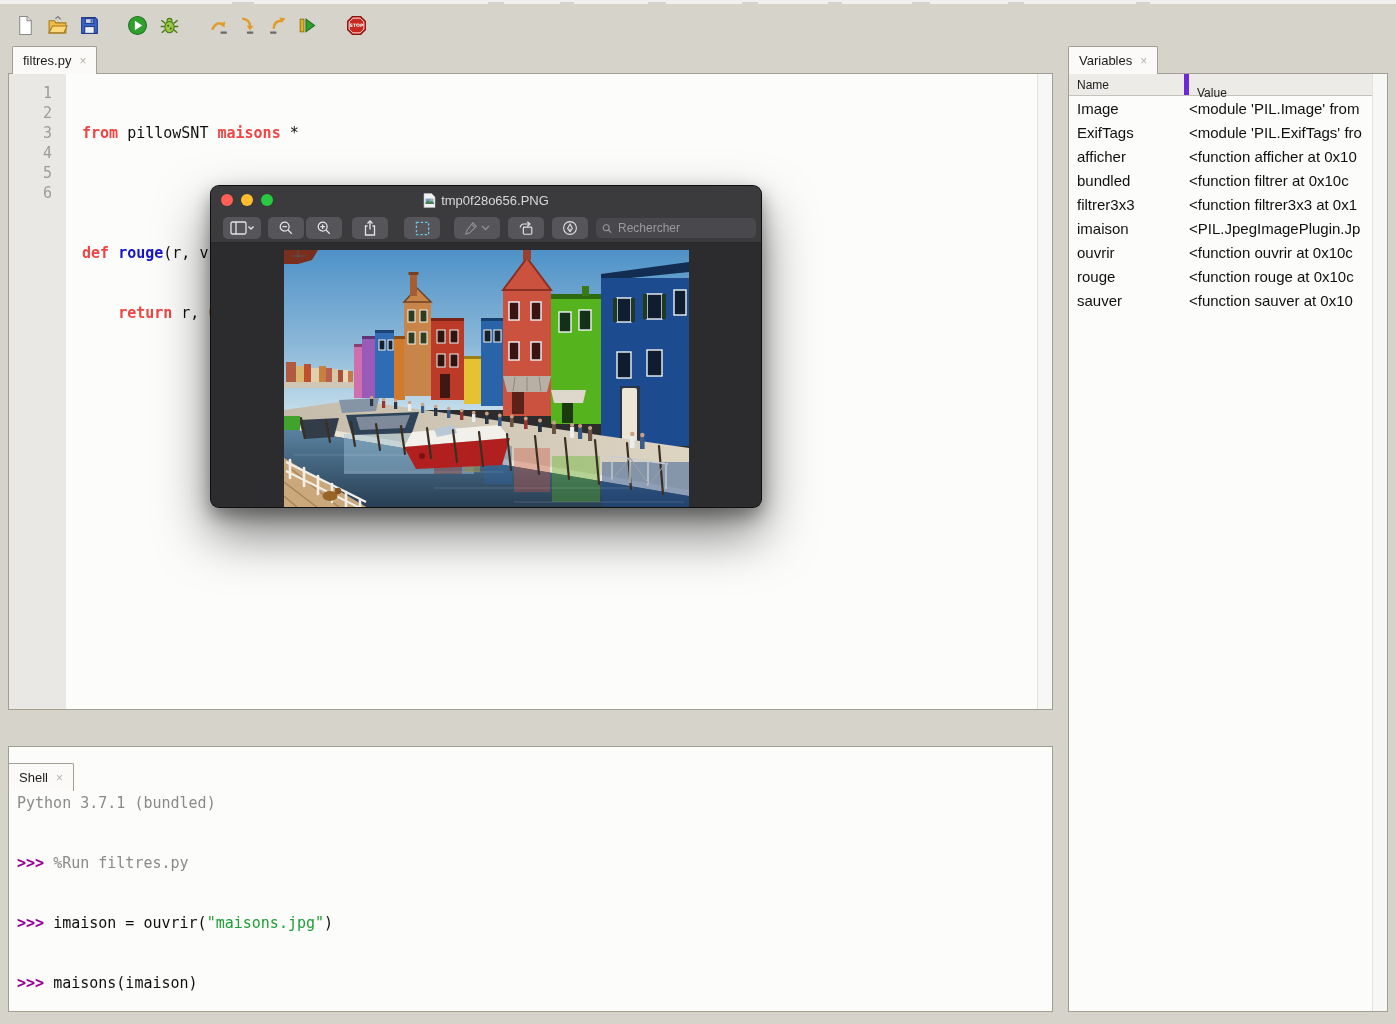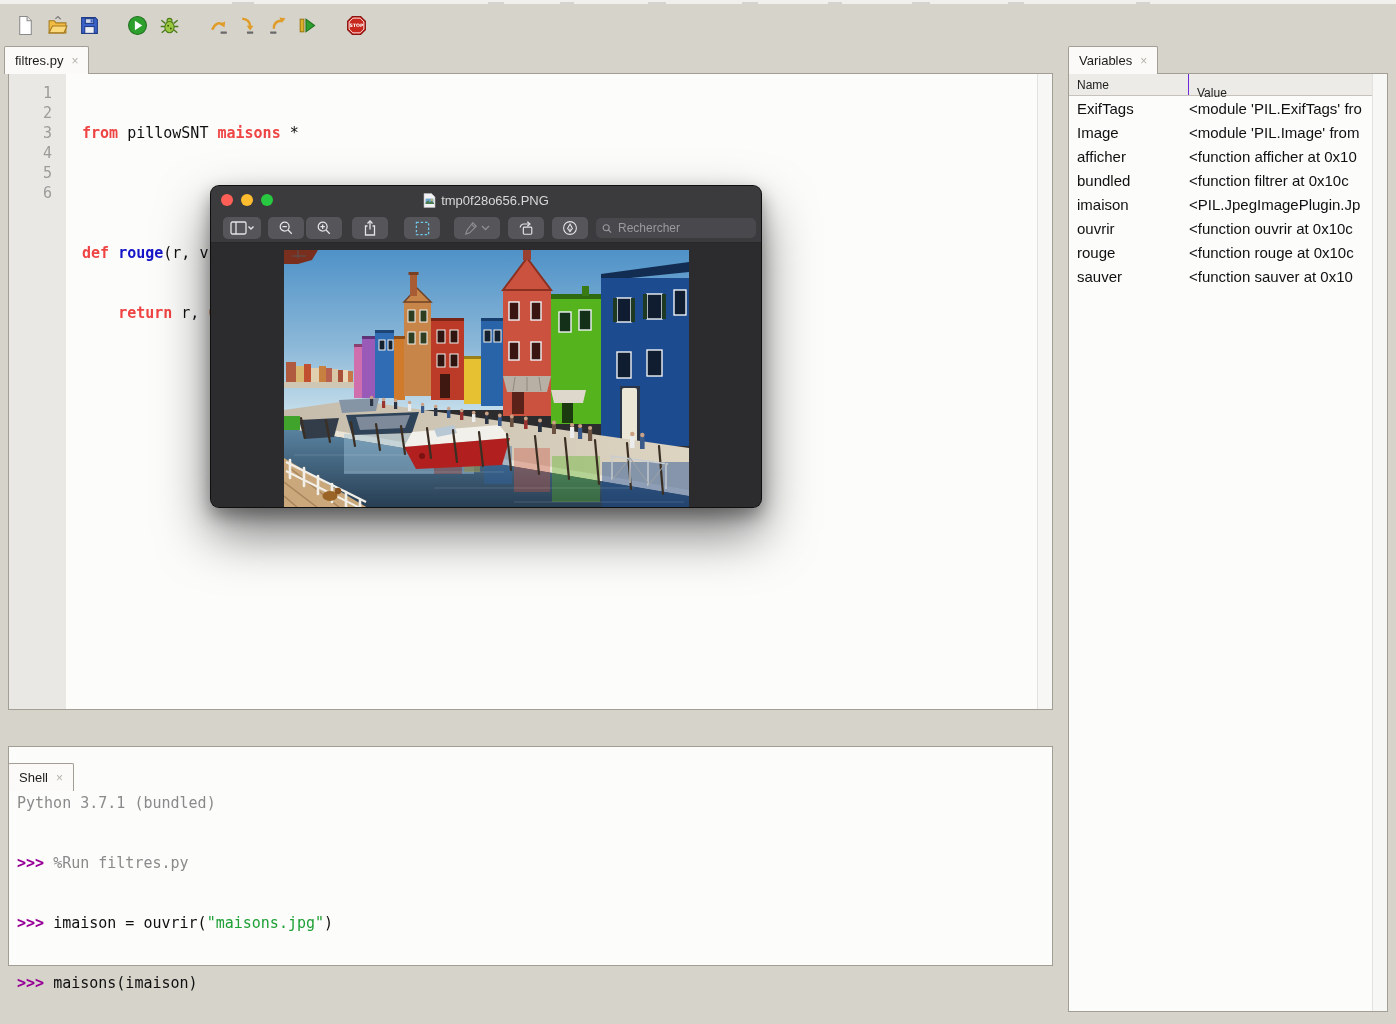--- a/index.html
+++ b/index.html
@@ -15,44 +15,44 @@
   .tbtn{width:26px;height:26px;display:flex;align-items:center;justify-content:center;cursor:default;}
   .tbtn svg{width:21px;height:21px;display:block;}
   .g1{margin-left:6px}.g2{margin-left:22px}.g3{margin-left:24px}.g4{margin-left:3px}
 
   
   .tab{position:absolute;height:28px;background:#fbfaf8;border:1px solid #a29e94;border-bottom:none;
        border-radius:2px 2px 0 0;display:flex;align-items:center;padding:0 10px;font-size:13px;color:#1b1b1b;z-index:3;box-sizing:border-box;}
   .tab .close{margin-left:8px;color:#b5b2ac;font-size:12px;line-height:12px;}
   .panel{position:absolute;background:#fcfcfb;border:1px solid #a29e94;box-sizing:border-box;z-index:2;}
 
-  #editor-tab{left:4px;top:46px;}
+  #editor-tab{left:12px;top:46px;}
   #editor-panel{left:8px;top:73px;width:1045px;height:637px;}
   #vars-tab{left:1068px;top:46px;}
   #vars-panel{left:1068px;top:73px;width:320px;height:939px;}
   #shell-tab{left:8px;top:719px;margin-top:44px;}
-  #shell-panel{left:8px;top:746px;width:1045px;height:220px;}
+  #shell-panel{left:8px;top:746px;width:1045px;height:266px;}
 
   
   .gutter{position:absolute;left:0;top:0;bottom:0;width:57px;background:#e9e8e5;padding-top:9px;box-sizing:border-box;}
   .gutter .num{display:block;text-align:right;padding-right:14px;font-family:"DejaVu Sans Mono",monospace;font-size:15px;line-height:20px;color:#9c9c9a;}
   .code{position:absolute;left:57px;top:0;right:14px;bottom:0;padding:9px 0 0 16px;
         font-family:"DejaVu Sans Mono",monospace;font-size:15px;line-height:20px;white-space:pre;color:#101010;overflow:hidden;}
   .code-line{min-height:20px;}
   .kw{color:#ef4444;font-weight:bold}
   .fn{color:#1616c8;font-weight:bold}
   .num-lit{color:#c05c10}
   .str{color:#1fa036}
   .gray{color:#8a8a8a}
   .prompt{color:#970097;font-weight:bold}
   .vscroll{position:absolute;right:0;top:0;bottom:0;width:14px;background:#f7f7f5;border-left:1px solid #e3e2df;}
 
   
   .vars-header{position:absolute;left:0;top:0;right:0;height:22px;background:#edebe7;border-bottom:1px solid #c6c2bb;display:flex;font-size:12px;color:#222;box-sizing:border-box;}
-  .vars-header .col-name{width:120px;padding:4px 0 0 8px;border-right:1px solid #6d28d9;box-sizing:border-box;}
+  .vars-header .col-name{width:120px;padding:4px 0 0 8px;border-right:5px solid #6d28d9;box-sizing:border-box;}
   .vars-header .col-value{flex:1;padding:12px 0 0 8px;}
   .vars-body{position:absolute;top:22px;left:0;right:14px;bottom:0;overflow:hidden;}
   .var-row{display:flex;height:24px;align-items:center;font-size:15px;color:#101010;}
   .var-row .vname{width:120px;padding-left:8px;box-sizing:border-box;white-space:nowrap;overflow:hidden;}
   .var-row .vval{flex:1;white-space:nowrap;overflow:hidden;}
 
   
   .shell-out{padding:6px 0 0 8px;font-family:"DejaVu Sans Mono",monospace;font-size:15px;line-height:20px;white-space:pre;color:#101010;}
 
   
@@ -187,34 +187,38 @@
   <span>Variables</span>
   <span class="close">×</span>
 </div>
 <div class="panel" id="vars-panel">
   <div class="vars-header">
     <div class="col-name">Name</div>
     <div class="col-value">Value</div>
   </div>
   <div class="vars-body">
     <div class="var-row">
+        <div class="vname">Image</div>
+        <div class="vval">&lt;module 'PIL.Image' from</div>
+      </div>
+    <div class="var-row">
         <div class="vname">ExifTags</div>
         <div class="vval">&lt;module 'PIL.ExifTags' fro</div>
       </div>
     <div class="var-row">
-        <div class="vname">Image</div>
-        <div class="vval">&lt;module 'PIL.Image' from</div>
-      </div>
-    <div class="var-row">
         <div class="vname">afficher</div>
         <div class="vval">&lt;function afficher at 0x10</div>
       </div>
     <div class="var-row">
         <div class="vname">bundled</div>
         <div class="vval">&lt;function filtrer at 0x10c</div>
+      </div>
+    <div class="var-row">
+        <div class="vname">filtrer3x3</div>
+        <div class="vval">&lt;function filtrer3x3 at 0x1</div>
       </div>
     <div class="var-row">
         <div class="vname">imaison</div>
         <div class="vval">&lt;PIL.JpegImagePlugin.Jp</div>
       </div>
     <div class="var-row">
         <div class="vname">ouvrir</div>
         <div class="vval">&lt;function ouvrir at 0x10c</div>
       </div>
     <div class="var-row">

